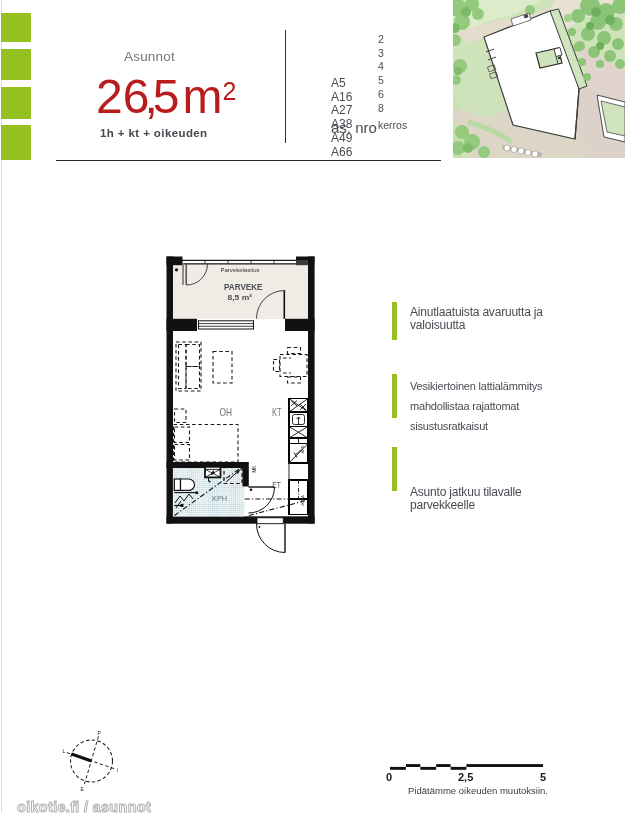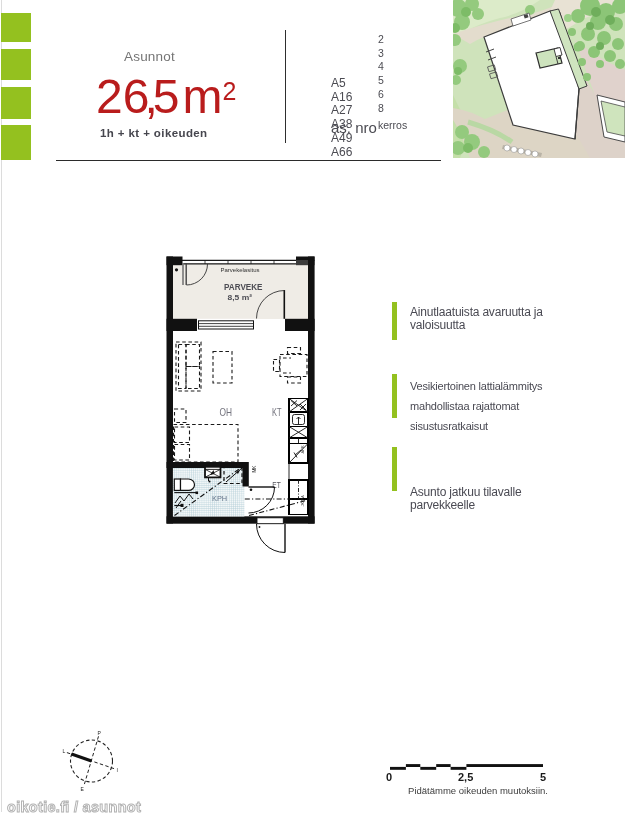--- a/index.html
+++ b/index.html
@@ -296,13 +296,13 @@
   <rect x="420.3" y="766.9" width="15.9" height="2.9" fill="#111"></rect>
   <rect x="436.2" y="764.1" width="14.4" height="2.9" fill="#111"></rect>
   <rect x="450.6" y="766.9" width="15.8" height="2.9" fill="#111"></rect>
   <rect x="466.4" y="764.1" width="76.6" height="2.9" fill="#111"></rect>
   <text x="386" y="781" font-size="11" font-weight="bold" fill="#1a1a1a">0</text>
   <text x="458" y="781" font-size="11" font-weight="bold" fill="#1a1a1a">2,5</text>
   <text x="540" y="781" font-size="11" font-weight="bold" fill="#1a1a1a">5</text>
   <text x="548" y="794" font-size="9.5" fill="#3c3c3c" text-anchor="end">Pidätämme oikeuden muutoksiin.</text>
 </svg>
 
-<div class="abs" style="left:7px;top:799px;font-size:14.5px;font-weight:bold;color:#fff;-webkit-text-stroke:1px #b3b3b3;letter-spacing:0.3px;">oikotie.fi / asunnot</div>
+<div class="abs" style="left:17px;top:799px;font-size:14.5px;font-weight:bold;color:#fff;-webkit-text-stroke:1px #b3b3b3;letter-spacing:0.3px;">oikotie.fi / asunnot</div>
 
 </body></html>

